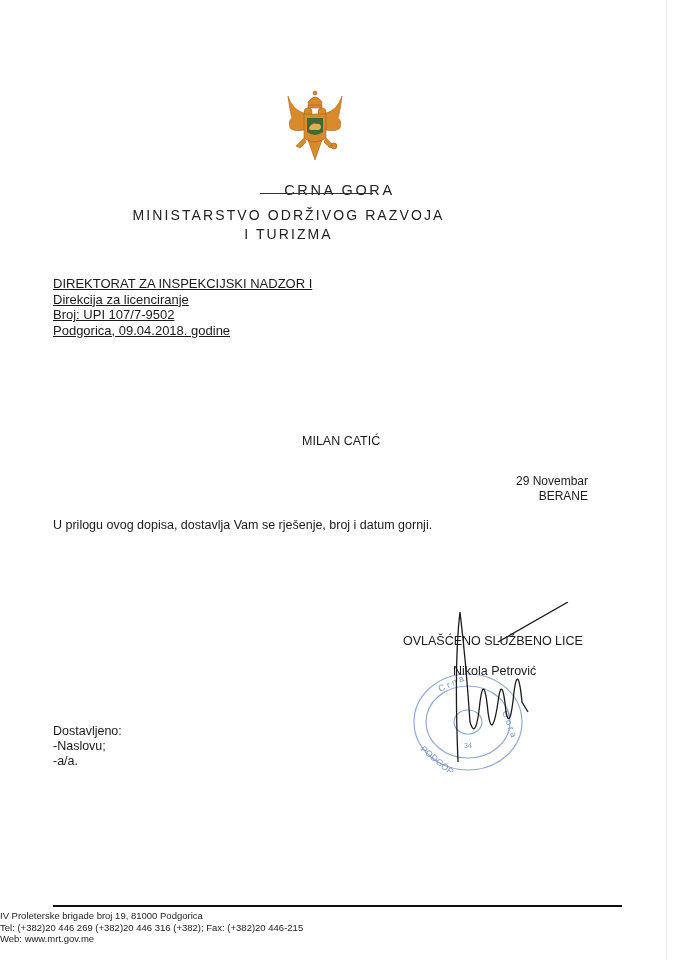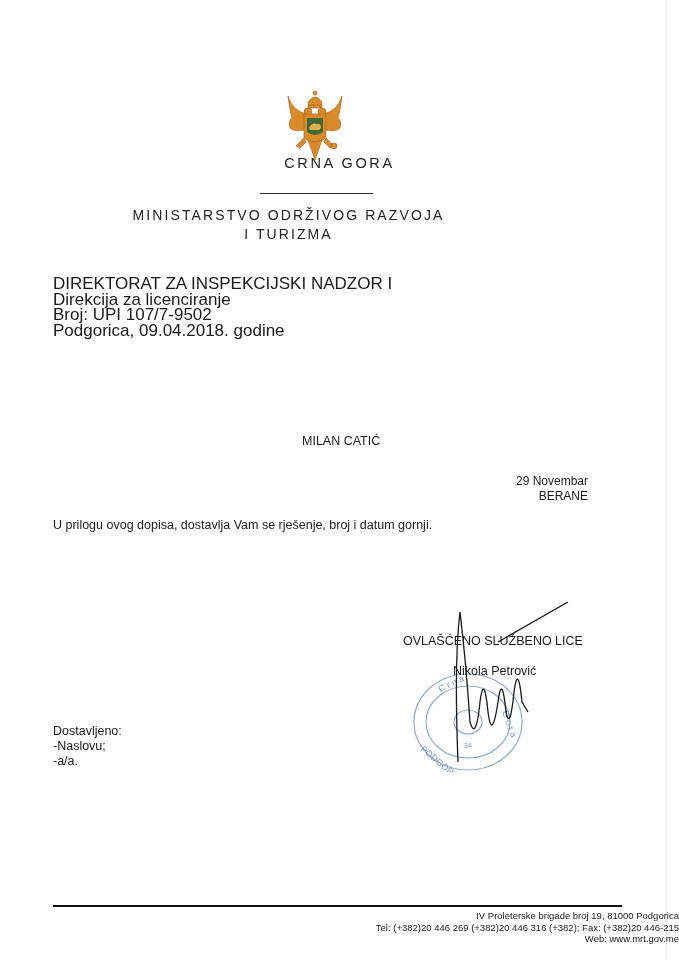--- a/index.html
+++ b/index.html
@@ -3,34 +3,34 @@
   <meta charset="utf-8">
   <style>
     html, body { margin: 0; padding: 0; }
     body {
       width: 679px; height: 960px; background: #ffffff; position: relative; overflow: hidden;
       font-family: "Liberation Sans", sans-serif; color: #1a1a1a;
     }
     .page-edge { position: absolute; left: 666px; top: 0; width: 1px; height: 960px; background: #eceae4; }
     .abs { position: absolute; }
     .coat { left: 286px; top: 88px; width: 58px; height: 76px; }
-    .crna { left: 0; width: 679px; top: 155px; text-align: center; font-size: 14.5px; letter-spacing: 2.6px; color: #222; }
+    .crna { left: 0; width: 679px; top: 182px; text-align: center; font-size: 14.5px; letter-spacing: 2.6px; color: #222; }
     .rule-top { left: 260px; top: 193px; width: 113px; height: 1px; background: #333; }
     .ministry { left: 0; width: 577px; top: 206px; text-align: center; font-size: 14px; letter-spacing: 2.1px; line-height: 19px; color: #222; }
-    .sender { left: 53px; top: 276px; font-size: 17px; line-height: 15.5px; }
+    .sender { left: 53px; top: 276px; font-size: 13px; line-height: 15.5px; text-decoration: underline; }
     .recipient { left: 302px; top: 434px; font-size: 12.5px; }
     .dateplace { right: 91px; top: 474px; font-size: 12px; line-height: 15px; text-align: right; }
     .body-text { left: 53px; top: 518px; font-size: 12.5px; }
     .official { left: 403px; top: 634px; font-size: 12.5px; }
     .signer { left: 453px; top: 664px; font-size: 12.5px; }
     .delivered { left: 53px; top: 724px; font-size: 12.5px; line-height: 15px; }
     .stamp { left: 412px; top: 672px; width: 112px; height: 100px; }
     .signature { left: 418px; top: 602px; width: 160px; height: 170px; }
     .rule-bottom { left: 53px; top: 905px; width: 569px; height: 2px; background: #111; }
-    .footer { left: 0; width: 679px; top: 910px; text-align: right; font-size: 9.5px; line-height: 11.5px; color: #222; }
+    .footer { left: 0; width: 679px; top: 910px; text-align: left; font-size: 9.5px; line-height: 11.5px; color: #222; }
   </style>
 </head>
 <body>
 
 <div class="page-edge"></div>
 
 <svg class="abs coat" viewBox="0 0 58 76">
   <g fill="#d98a2b" stroke="#a8621a" stroke-width="0.6">
 
     <path d="M22 14 Q29 4 36 14 L35 18 L23 18 Z"></path>

